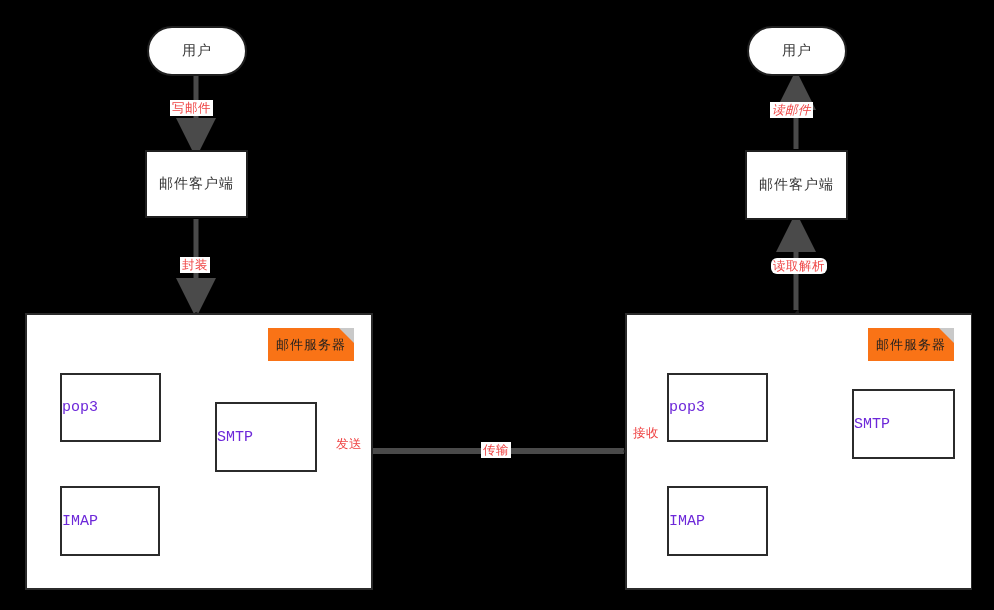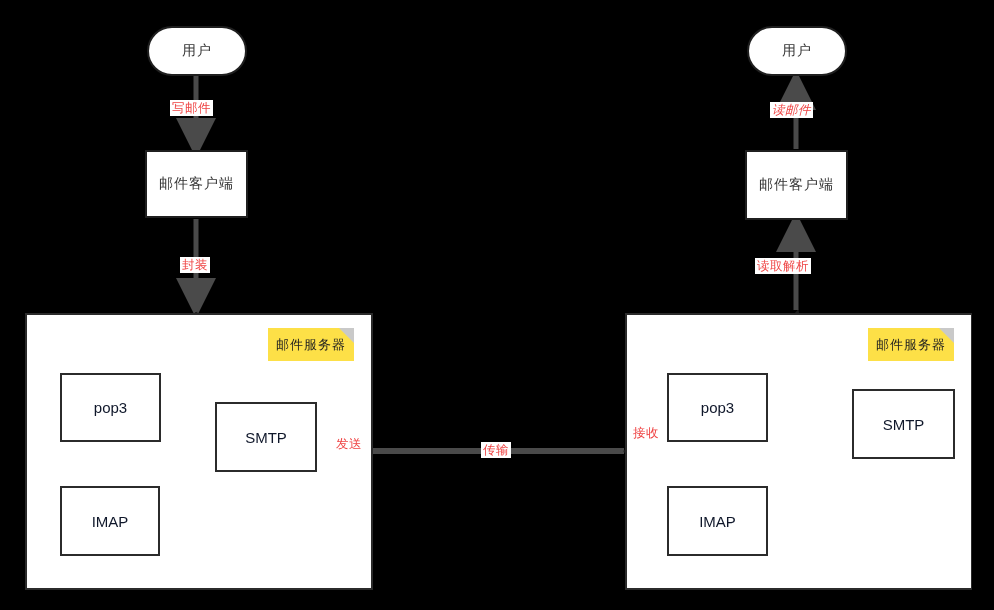--- a/index.html
+++ b/index.html
@@ -46,28 +46,28 @@
     border: 2px solid #2b2b2b;
     box-sizing: border-box;
   }
   .inner-node {
     position: absolute;
     background: #ffffff;
     border: 2px solid #2b2b2b;
     box-sizing: border-box;
     display: flex;
     align-items: center;
-    justify-content: center;
     font-size: 15px;
-    color: #0f172a;
+    color: #6d28d9;
+    font-family: Liberation Mono, monospace;
   }
   
   .note {
     position: absolute;
-    background: #fde047;
+    background: #f97316;
     box-sizing: border-box;
     display: flex;
     align-items: center;
     justify-content: center;
     font-size: 13px;
     color: #1f1f1f;
     letter-spacing: 1px;
     overflow: hidden;
   }
   .note .fold {
@@ -185,21 +185,21 @@
   </div>
 
   <div class="edge-label" style="left:770px; top:102px;font-style:italic;">
     <span>读邮件</span>
   </div>
 
   <div class="node cn" style="left:745px; top:150px; width:103px; height:70px;">
     <span>邮件客户端</span>
   </div>
 
-  <div class="edge-label" style="left:755px; top:258px;">
+  <div class="edge-label" style="left:771px; top:258px;border-radius:6px;">
     <span>读取解析</span>
   </div>
 
   <div class="server-box" style="left:625px; top:313px; width:348px; height:277px;"></div>
 
   <div class="note" style="left:868px; top:328px; width:86px; height:33px;">
     <span>邮件服务器</span>
     <span class="fold"></span>
   </div>
 

